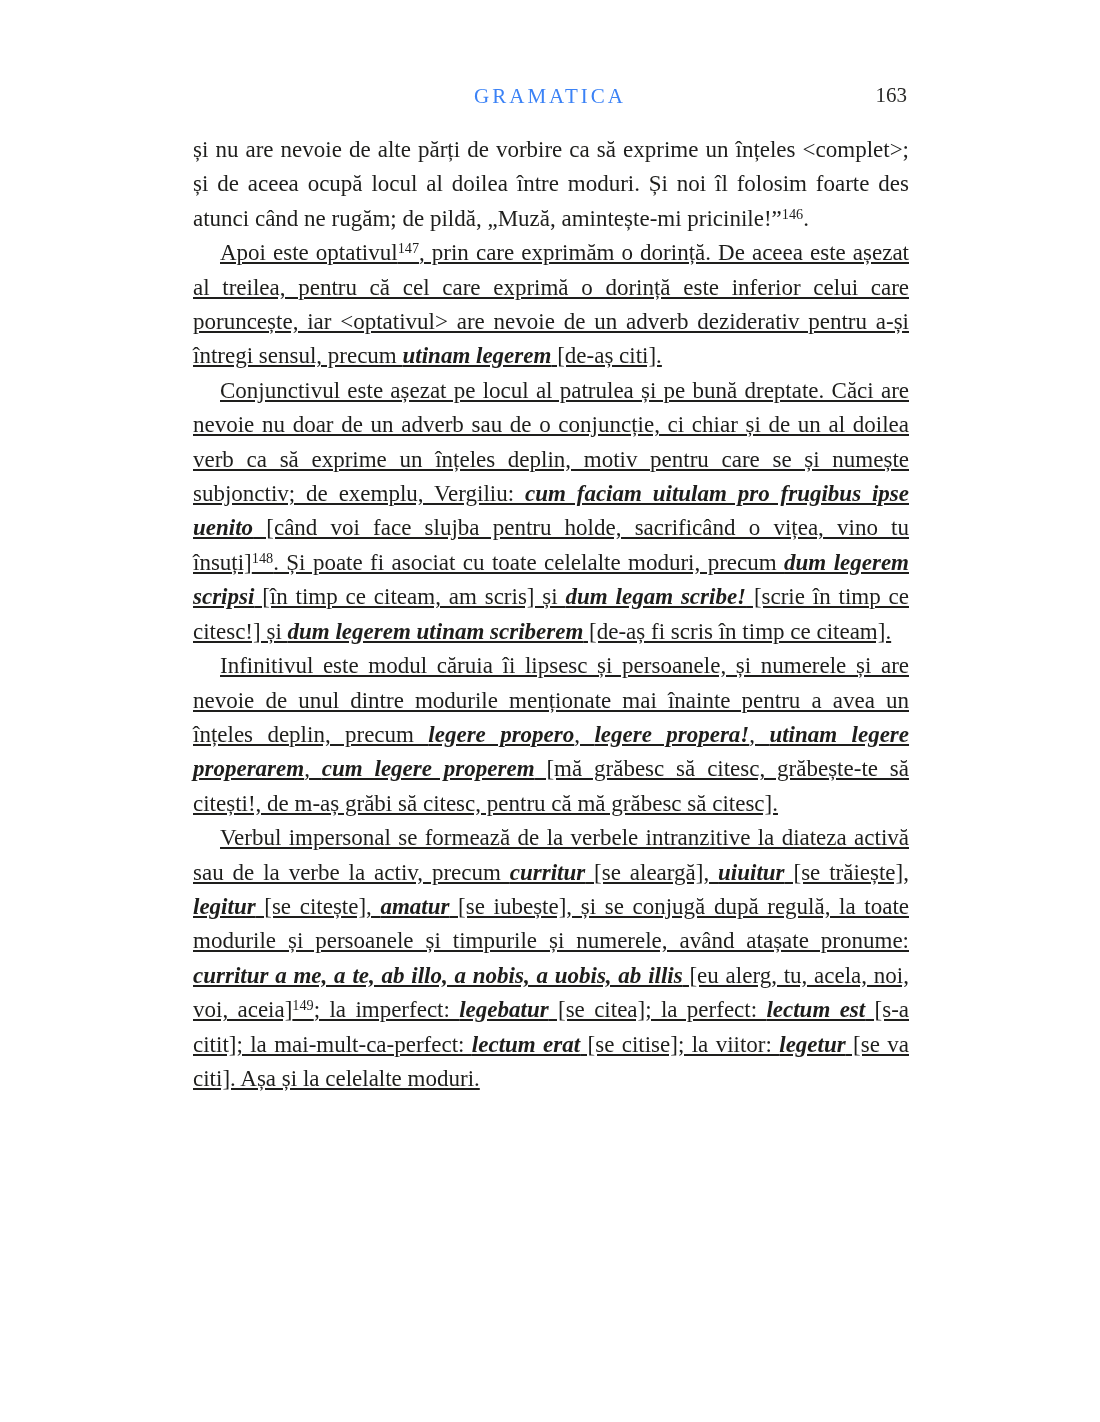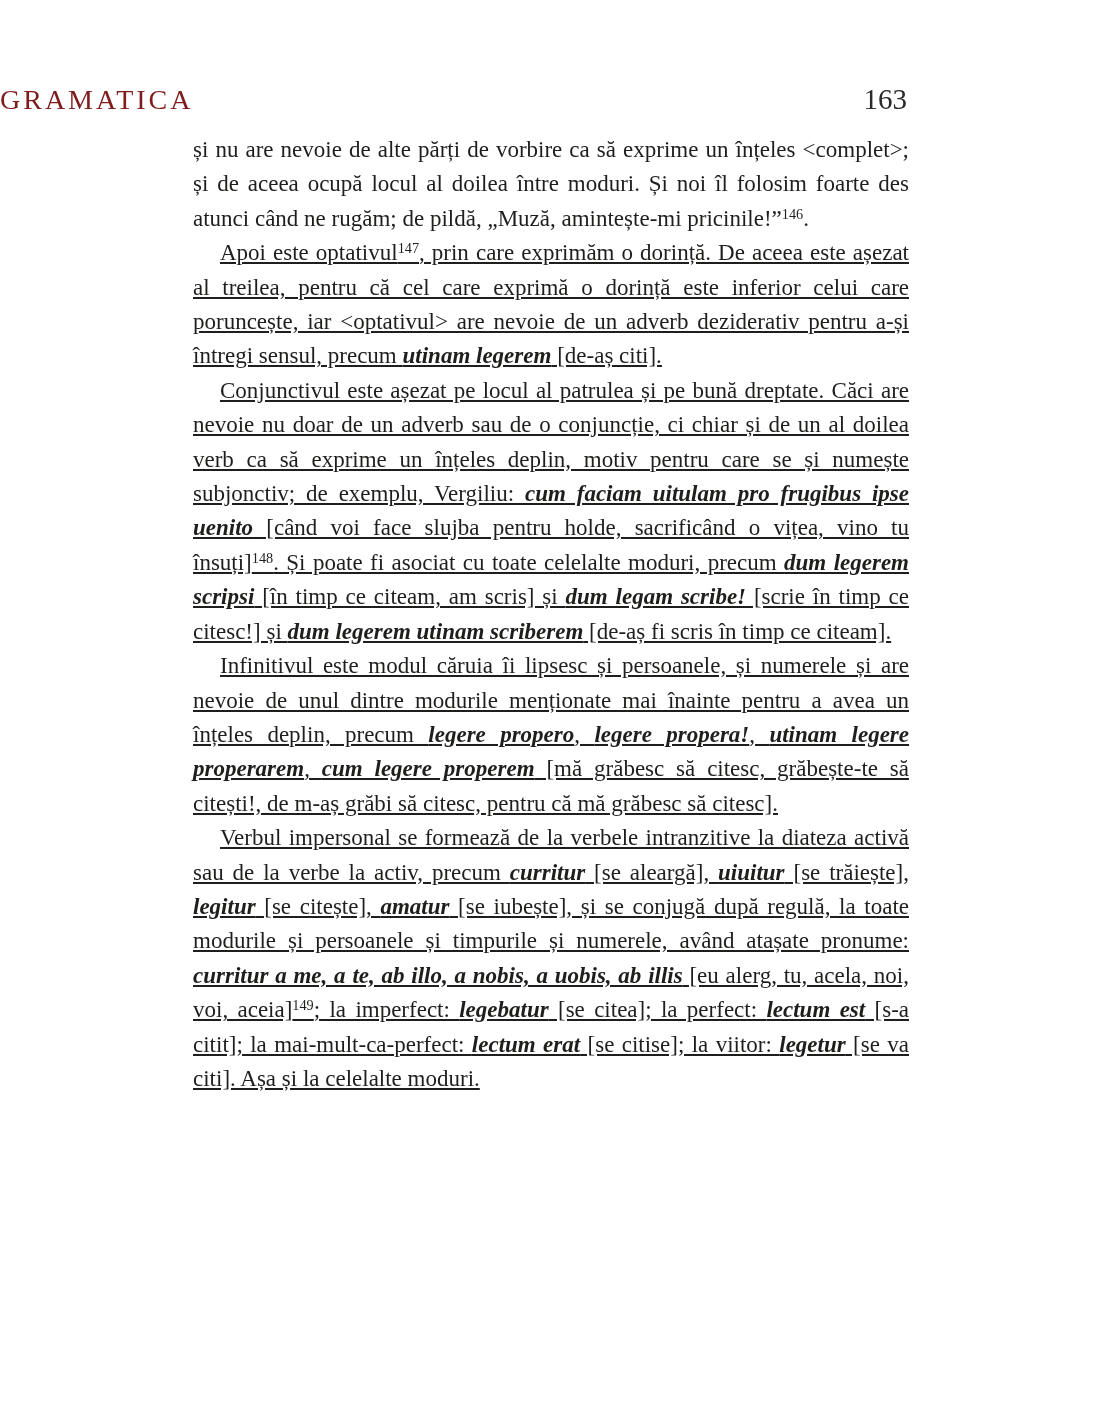--- a/index.html
+++ b/index.html
@@ -11,28 +11,29 @@
   }
   .page {
     position: relative;
     width: 1100px; height: 1422px;
     overflow: hidden;
     background: #ffffff;
   }
   .running-head {
     position: absolute;
     top: 84px; left: 0; width: 100%;
-    font-size: 28px;
+    text-align: center;
+    font-size: 21px;
     letter-spacing: 3px;
-    color: #7f1d1d;
+    color: #3b82f6;
   }
   .page-number {
     position: absolute;
     top: 83px; right: 193px;
-    font-size: 29px;
+    font-size: 21px;
     color: #2a2a28;
   }
   .page-body {
     position: absolute;
     top: 133px; left: 193px;
     width: 716px;
     font-size: 23px;
     line-height: 34.4px;
     text-align: justify;
     color: #1e1e1c;

